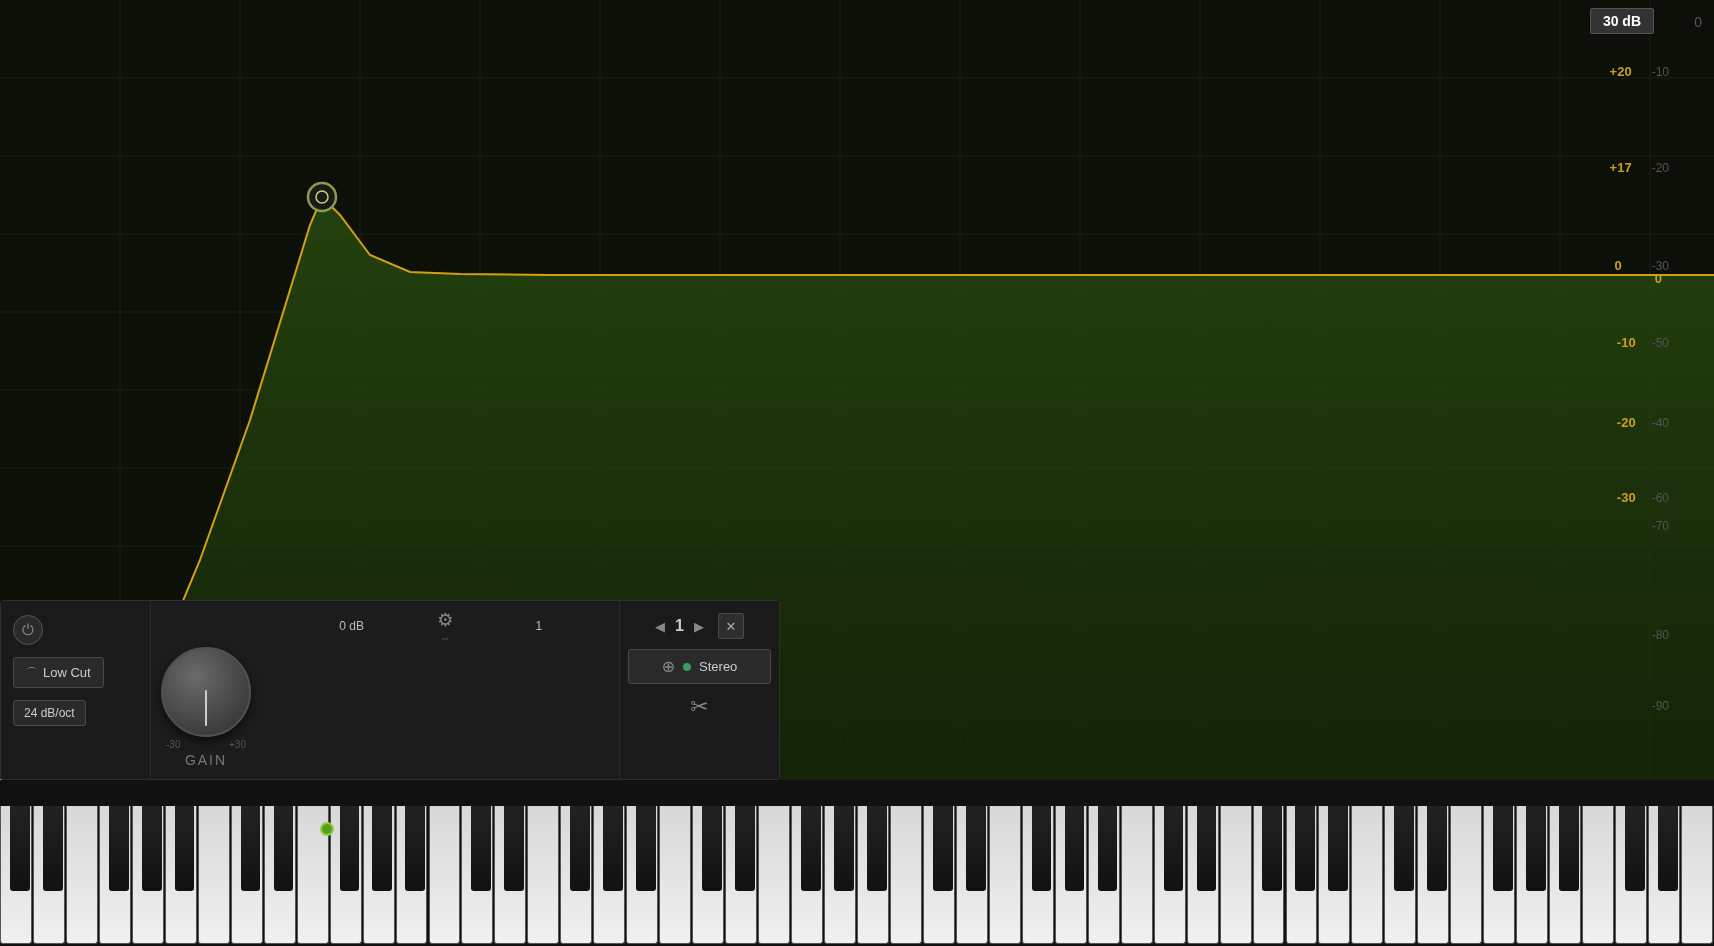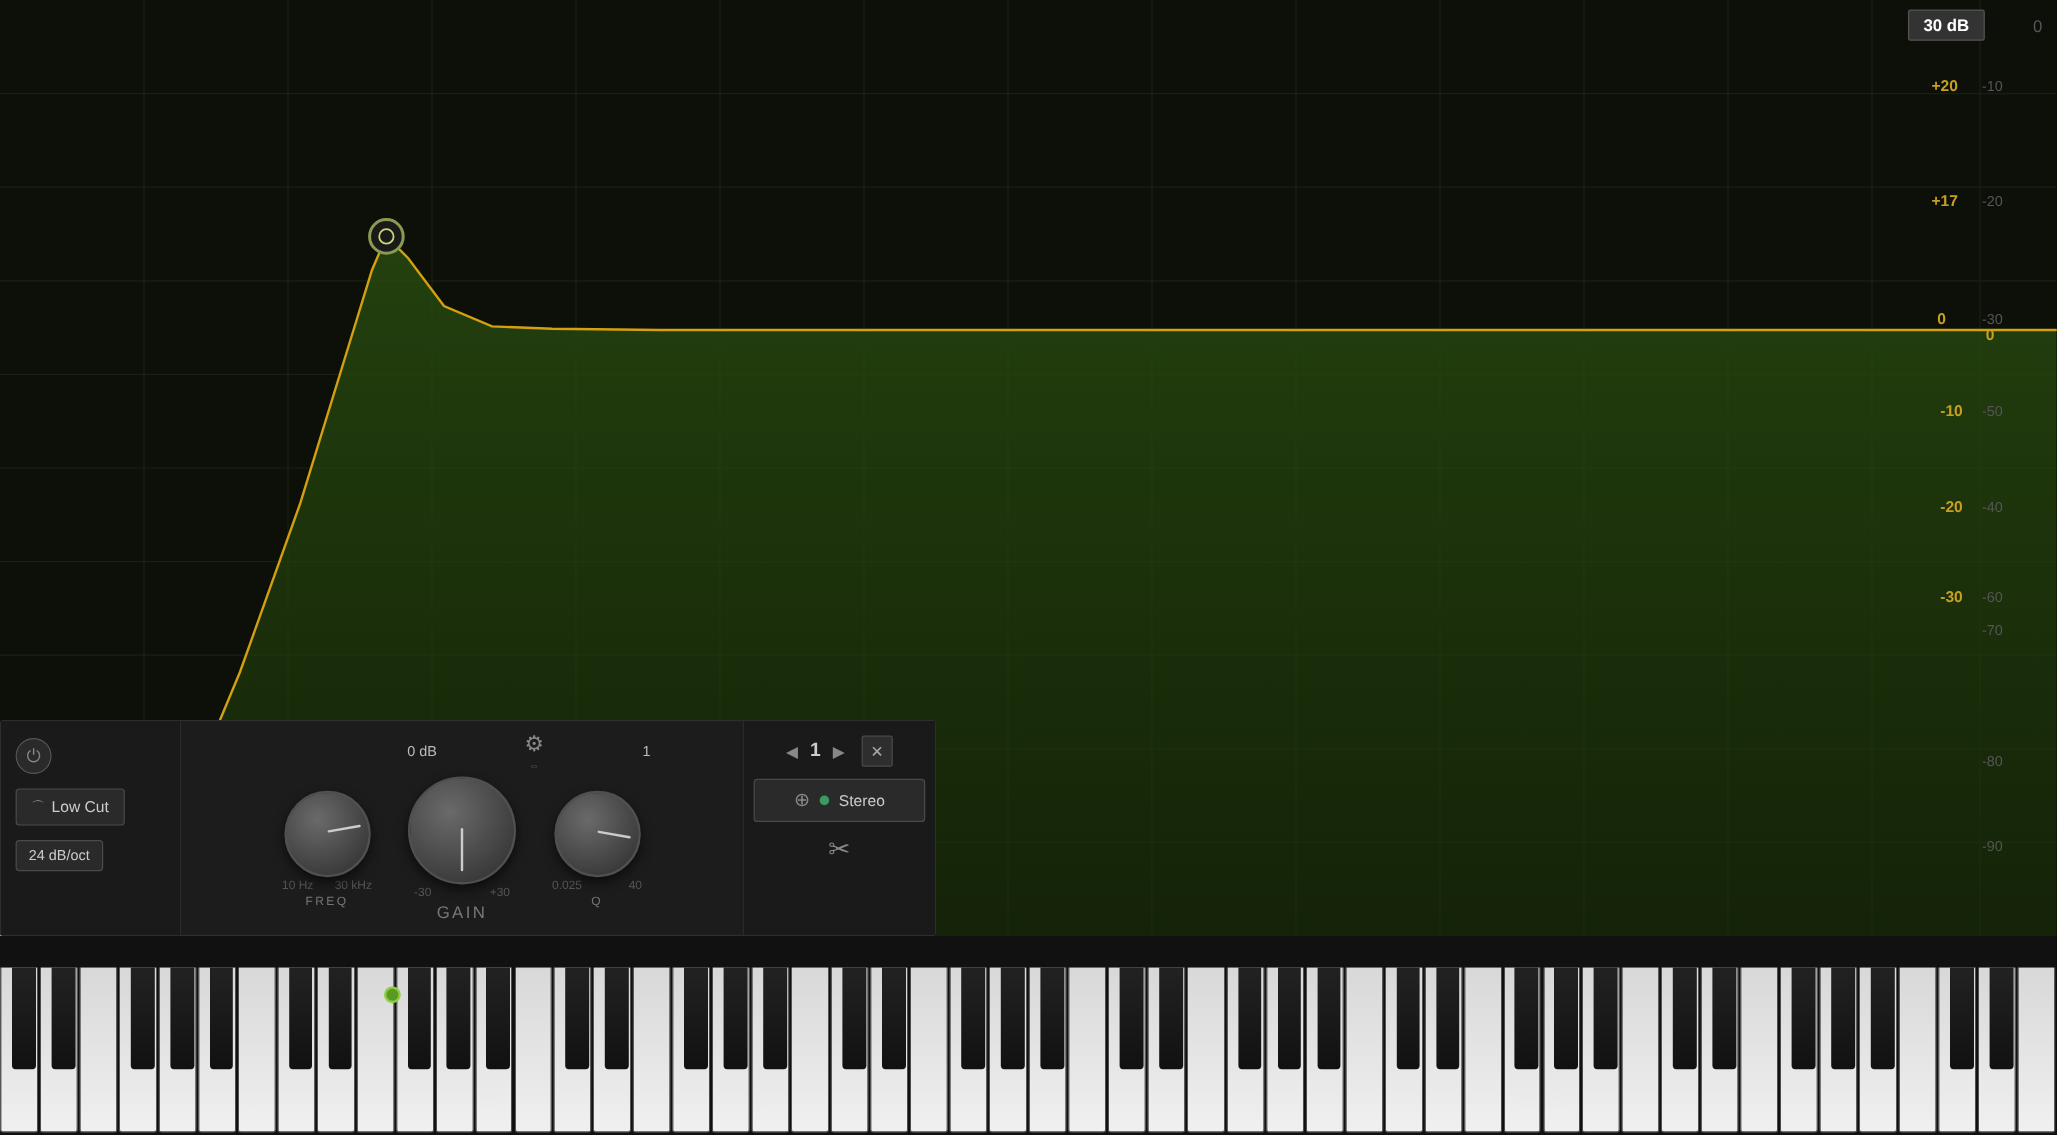--- a/index.html
+++ b/index.html
@@ -220,71 +220,48 @@
       <button style="background:#2a2a2a; border:1px solid #4a4a4a; color:#ccc; padding:7px 12px; font-size:13px; cursor:pointer; border-radius:3px; display:flex; align-items:center; gap:6px; white-space:nowrap;">
         <span style="font-size:11px; color:#aaa;">⌒</span>
         <span>Low Cut</span>
       </button>
 
       <button style="background:#2a2a2a; border:1px solid #4a4a4a; color:#ccc; padding:5px 10px; font-size:12px; cursor:pointer; border-radius:3px;">
         <span>24 dB/oct</span>
       </button>
     </div>
 
-    <div style="flex:1; display:flex; flex-direction:column; align-items:center; padding:8px 10px;">
+    <div style="flex:1; display:flex; flex-direction:column; padding:8px 10px;">
 
       <div style="width:100%; display:flex; justify-content:space-around; align-items:center; margin-bottom:4px; padding: 0 10px;">
         <span style="color:#bbb; font-size:12px; min-width:70px; text-align:center;"></span>
         <span style="color:#bbb; font-size:12px; min-width:70px; text-align:center;">0 dB</span>
 
         <div style="display:flex; flex-direction:column; align-items:center; gap:2px;">
           <span style="color:#888; font-size:18px; cursor:pointer;">⚙</span>
           <span style="color:#666; font-size:9px;">⇔</span>
         </div>
         <span style="color:#bbb; font-size:12px; min-width:70px; text-align:center;">1</span>
       </div>
 
       <div style="display:flex; align-items:center; gap:30px;">
 
-        <div style="display:flex; flex-direction:column; align-items:center; gap:2px;">
-
-          <div style="width:72px; height:72px; border-radius:50%; background:radial-gradient(circle at 38% 32%, #6a6a6a, #2c2c2c); border:2px solid #505050; position:relative; cursor:pointer; box-shadow:0 4px 10px rgba(0,0,0,0.6);">
-
-            <div style="position:absolute; top:50%; left:50%; width:2px; height:28px; background:#ccc; border-radius:1px; transform-origin:top center; transform:translate(-50%,-2px) rotate(-100deg);"></div>
-          </div>
-          <div style="display:flex; justify-content:space-between; width:75px;">
-            <span style="color:#555; font-size:10px;">10 Hz</span>
-            <span style="color:#555; font-size:10px;">30 kHz</span>
-          </div>
-          <span style="color:#777; font-size:10px; letter-spacing:2px;">FREQ</span>
-        </div>
 
         <div style="display:flex; flex-direction:column; align-items:center; gap:2px;">
           <div style="width:90px; height:90px; border-radius:50%; background:radial-gradient(circle at 38% 32%, #6a6a6a, #2c2c2c); border:2px solid #505050; position:relative; cursor:pointer; box-shadow:0 4px 10px rgba(0,0,0,0.6);">
 
             <div style="position:absolute; top:50%; left:50%; width:2px; height:36px; background:#ccc; border-radius:1px; transform-origin:top center; transform:translate(-50%,-2px) rotate(0deg);"></div>
           </div>
           <div style="display:flex; justify-content:space-between; width:80px;">
             <span style="color:#555; font-size:10px;">-30</span>
             <span style="color:#555; font-size:10px;">+30</span>
           </div>
           <span style="color:#777; font-size:14px; letter-spacing:2px;">GAIN</span>
         </div>
 
-        <div style="display:flex; flex-direction:column; align-items:center; gap:2px;">
-          <div style="width:72px; height:72px; border-radius:50%; background:radial-gradient(circle at 38% 32%, #6a6a6a, #2c2c2c); border:2px solid #505050; position:relative; cursor:pointer; box-shadow:0 4px 10px rgba(0,0,0,0.6);">
-
-            <div style="position:absolute; top:50%; left:50%; width:2px; height:28px; background:#ccc; border-radius:1px; transform-origin:top center; transform:translate(-50%,-2px) rotate(-80deg);"></div>
-          </div>
-          <div style="display:flex; justify-content:space-between; width:75px;">
-            <span style="color:#555; font-size:10px;">0.025</span>
-            <span style="color:#555; font-size:10px;">40</span>
-          </div>
-          <span style="color:#777; font-size:10px; letter-spacing:2px;">Q</span>
-        </div>
       </div>
     </div>
 
     <div style="width:160px; background:#1a1a1a; border-left:1px solid #2a2a2a; display:flex; flex-direction:column; align-items:center; padding:12px 8px; gap:10px;">
 
       <div style="display:flex; align-items:center; gap:10px; width:100%; justify-content:center;">
         <button style="background:none; border:none; color:#888; cursor:pointer; font-size:13px;">◀</button>
         <span style="color:#ccc; font-size:16px; font-weight:bold;">1</span>
         <button style="background:none; border:none; color:#888; cursor:pointer; font-size:13px;">▶</button>
 

